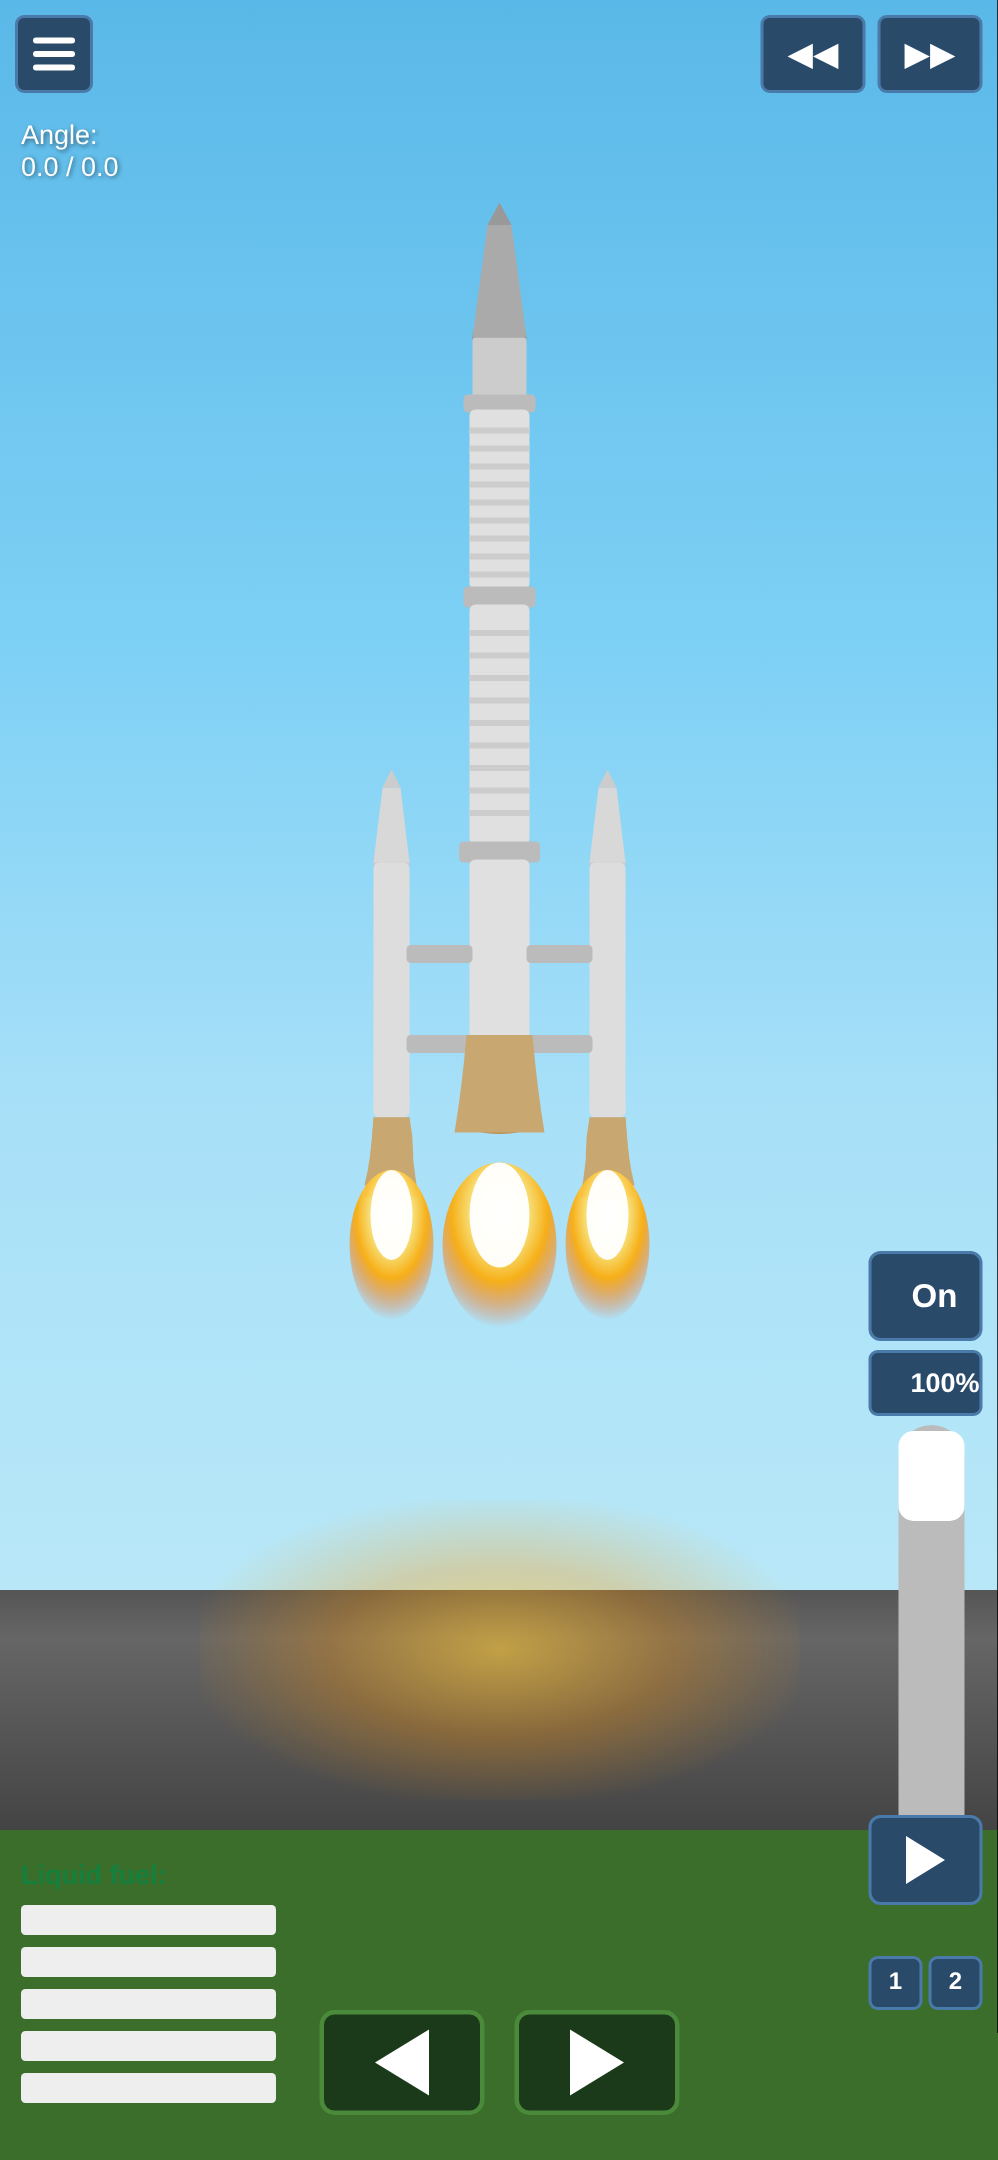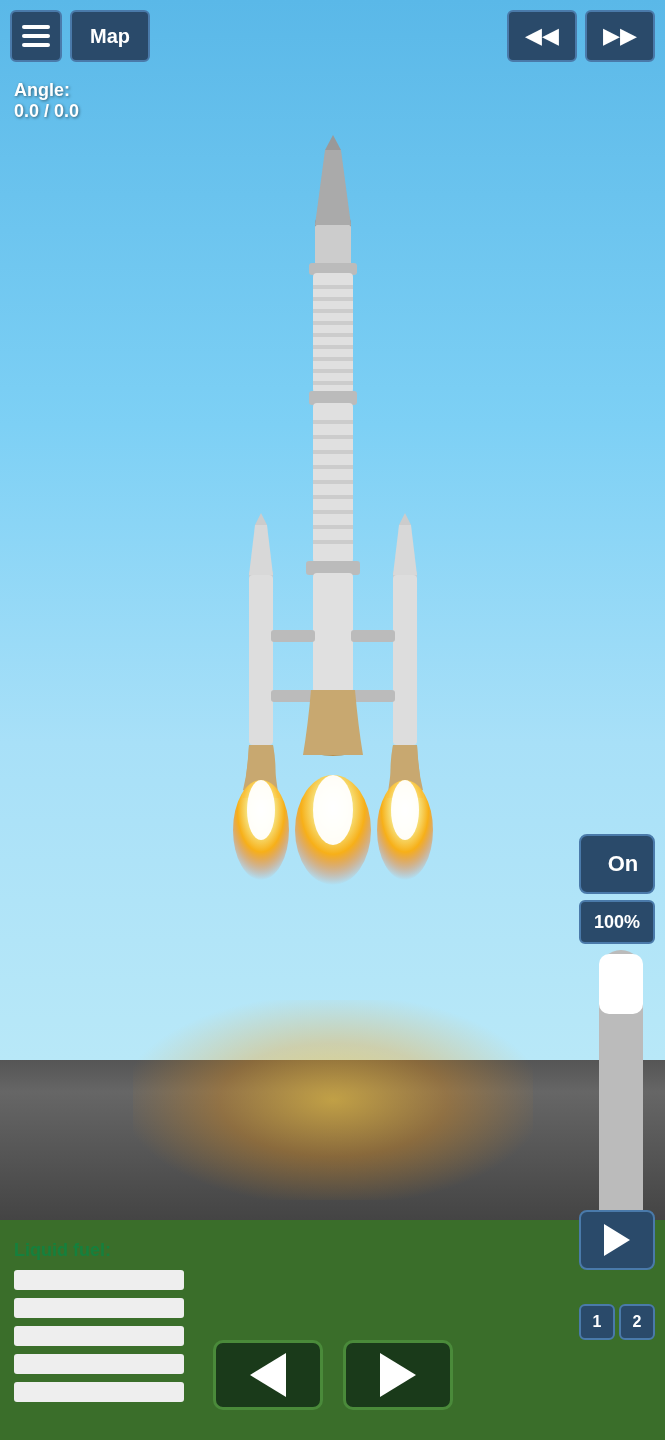--- a/index.html
+++ b/index.html
@@ -122,21 +122,21 @@
       font-size: 22px;
     }
 
     
     #stats-left {
       position: absolute;
       top: 80px;
       left: 14px;
       color: white;
       font-size: 18px;
-      font-weight: bold;
+      font-weight: normal;
       z-index: 10;
       text-shadow: 1px 1px 3px rgba(0,0,0,0.5);
     }
 
     #stats-right {
       position: absolute;
       top: 80px;
       right: 14px;
       color: white;
       font-size: 18px;
@@ -201,21 +201,21 @@
       position: absolute;
       top: 900px;
       right: 10px;
       background: #2a4a6a;
       border: 2px solid #4a7aaa;
       border-radius: 6px;
       width: 76px;
       height: 44px;
       display: flex;
       align-items: center;
-      justify-content: center;
+      justify-content: flex-end;
       color: white;
       font-size: 18px;
       font-weight: bold;
       z-index: 10;
     }
 
     
     #throttle-slider-container {
       position: absolute;
       top: 950px;
@@ -460,21 +460,20 @@
     </svg>
   </div>
 
   <div id="top-bar">
     <div id="left-controls">
       <div class="menu-btn">
         <div class="menu-line"></div>
         <div class="menu-line"></div>
         <div class="menu-line"></div>
       </div>
-      <div class="map-btn">Map</div>
     </div>
     <div id="right-controls">
       <div class="nav-btn">
         <span>◀◀</span>
       </div>
       <div class="nav-btn">
         <span>▶▶</span>
       </div>
     </div>
   </div>

